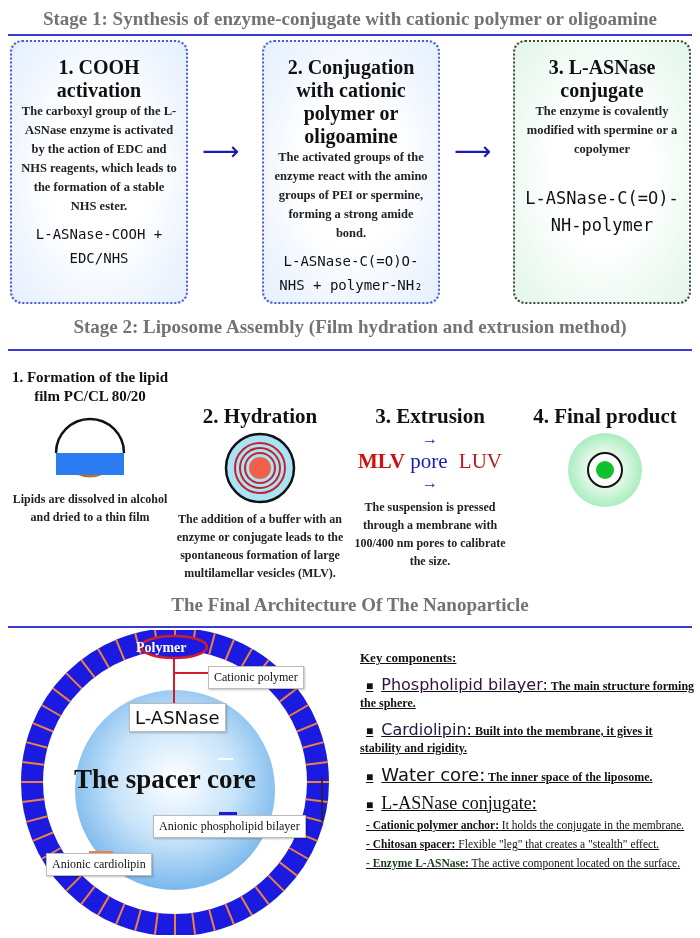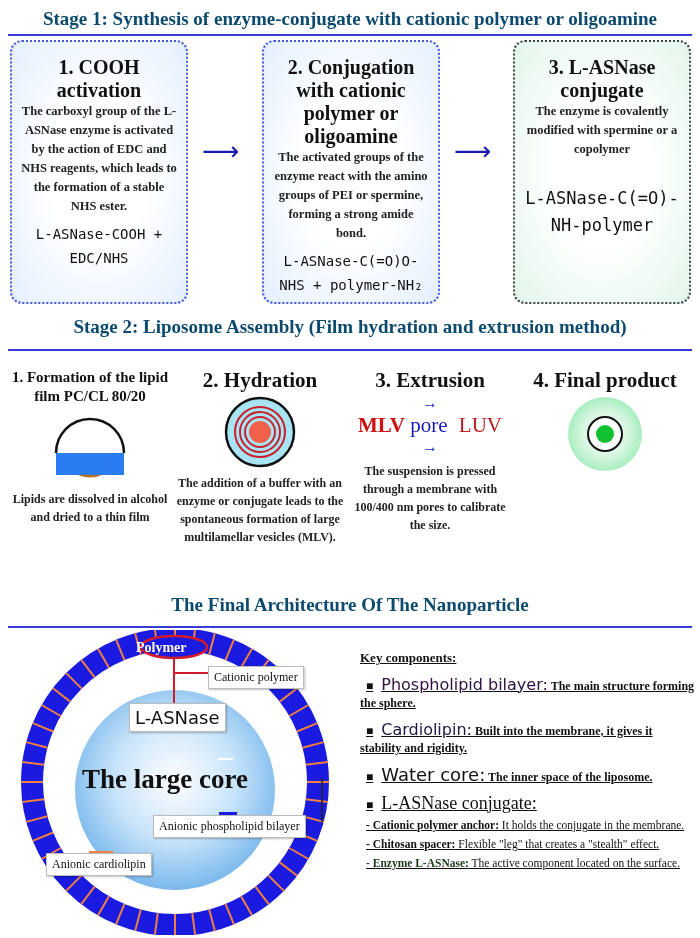--- a/index.html
+++ b/index.html
@@ -1,28 +1,28 @@
 <!DOCTYPE html>
 <html><head>
 <meta charset="utf-8">
 <style>
   * { box-sizing: border-box; margin: 0; padding: 0; }
   body { width: 700px; height: 938px; background: #ffffff; font-family: "DejaVu Serif", serif; color: #111; position: relative; overflow: hidden; }
-  .stage-title { position: absolute; left: 0; width: 700px; text-align: center; font-family: "Liberation Serif", serif; font-weight: bold; font-size: 19px; color: #0c4a6e; }
+  .stage-title { position: absolute; left: 0; width: 700px; text-align: center; font-family: "Liberation Serif", serif; font-weight: bold; font-size: 19px; color: #737373; }
   .rule { position: absolute; left: 8px; width: 684px; height: 2px; background: #3a3ad6; }
   .card { position: absolute; top: 40px; height: 264px; border: 2px dotted #4a5ad8; border-radius: 12px; text-align: center; padding: 14px 8px 8px; background: radial-gradient(ellipse at center, #ffffff 40%, #e4efff 100%); }
   .card.green { border-color: #444; background: radial-gradient(ellipse at center, #ffffff 40%, #e2f6ea 100%); }
   .card h3 { font-family: "Liberation Serif", serif; font-size: 20px; font-weight: bold; line-height: 23px; color: #111; }
   .card p { font-family: "Liberation Serif", serif; font-weight: bold; font-size: 12.5px; line-height: 19px; color: #222; }
   .card .formula { font-family: "DejaVu Sans Mono", monospace; font-size: 14px; line-height: 24px; margin-top: 6px; color: #111; }
   .card.green .formula { font-size: 17px; line-height: 27px; margin-top: 26px; }
   .arrow { position: absolute; top: 136px; font-size: 26px; color: #1a1ab0; font-family: "DejaVu Sans", sans-serif; }
   .step { position: absolute; top: 368px; text-align: center; width: 170px; }
   .step h4 { font-family: "Liberation Serif", serif; font-weight: bold; font-size: 15px; line-height: 19px; color: #111; }
-  .step h4.big { font-size: 21px; line-height: 24px; }
+  .step h4.big { font-size: 21px; line-height: 24px; margin-top: 36px; }
   .step p { font-family: "Liberation Serif", serif; font-size: 12px; line-height: 18px; color: #222; font-weight: bold; }
   .key { position: absolute; left: 360px; top: 650px; width: 335px; font-family: "Liberation Serif", serif; text-decoration: underline; }
   .key .kt { font-weight: bold; font-size: 13px; margin-bottom: 10px; }
   .key .item { font-size: 12px; font-weight: bold; line-height: 17px; margin-bottom: 9px; }
   .key .item .term { font-weight: normal; font-size: 16px; font-family: "DejaVu Sans", sans-serif; }
   .key .item .bullet { font-size: 12px; margin: 0 8px 0 6px; }
   .key .sub { font-size: 11.5px; font-weight: bold; line-height: 17px; padding-left: 6px; margin-bottom: 2px; }
   .key .sub b { font-weight: bold; }
   .label-box { position: absolute; background: #fff; border: 1px solid #bbb; box-shadow: 1px 1px 2px rgba(0,0,0,0.25); font-family: "Liberation Serif", serif; font-size: 12px; padding: 3px 5px; white-space: nowrap; }
 </style>
@@ -170,21 +170,21 @@
   <circle cx="155" cy="160" r="100" fill="url(#core)"></circle>
   <line x1="154" y1="28" x2="154" y2="80" stroke="#d01c2c" stroke-width="2"></line>
   <line x1="154" y1="43" x2="188" y2="43" stroke="#d01c2c" stroke-width="2"></line>
   <ellipse cx="154" cy="17" rx="33" ry="11" fill="#1a1ae0" stroke="#d01c2c" stroke-width="2.5"></ellipse>
   <rect x="198" y="128" width="15" height="2" fill="#fff"></rect>
   <line x1="302" y1="148" x2="302" y2="192" stroke="#222" stroke-width="1.5"></line>
 </svg>
 <div class="label-box" style="left:131px;top:637px;background:transparent;border:none;box-shadow:none;color:#fff;font-weight:bold;font-size:14px">Polymer</div>
 <div class="label-box" style="left:208px;top:666px">Cationic polymer</div>
 <div class="label-box" style="left:129px;top:703px;font-size:18px;font-family:'DejaVu Sans',sans-serif">L-ASNase</div>
-<div style="position:absolute;left:70px;top:764px;width:190px;text-align:center;font-family:'Liberation Serif',serif;font-weight:bold;font-size:27px;color:#111">The large core</div>
+<div style="position:absolute;left:70px;top:764px;width:190px;text-align:center;font-family:'Liberation Serif',serif;font-weight:bold;font-size:27px;color:#111">The spacer core</div>
 <div class="label-box" style="left:153px;top:815px">Anionic phospholipid bilayer</div>
 <div style="position:absolute;left:219px;top:812px;width:18px;height:3px;background:#1a1ae0"></div>
 <div class="label-box" style="left:46px;top:853px">Anionic cardiolipin</div>
 <div style="position:absolute;left:89px;top:851px;width:24px;height:2px;background:#f08040"></div>
 
 <div class="key">
   <div class="kt">Key components:</div>
   <div class="item"><span class="bullet">■</span><span class="term" style="color:#301040">Phospholipid bilayer:</span><span> The main structure forming the sphere.</span></div>
   <div class="item"><span class="bullet">■</span><span class="term" style="color:#1a1a40">Cardiolipin:</span><span> Built into the membrane, it gives it stability and rigidity.</span></div>
   <div class="item"><span class="bullet">■</span><span class="term" style="font-size:18px">Water core:</span><span> The inner space of the liposome.</span></div>

